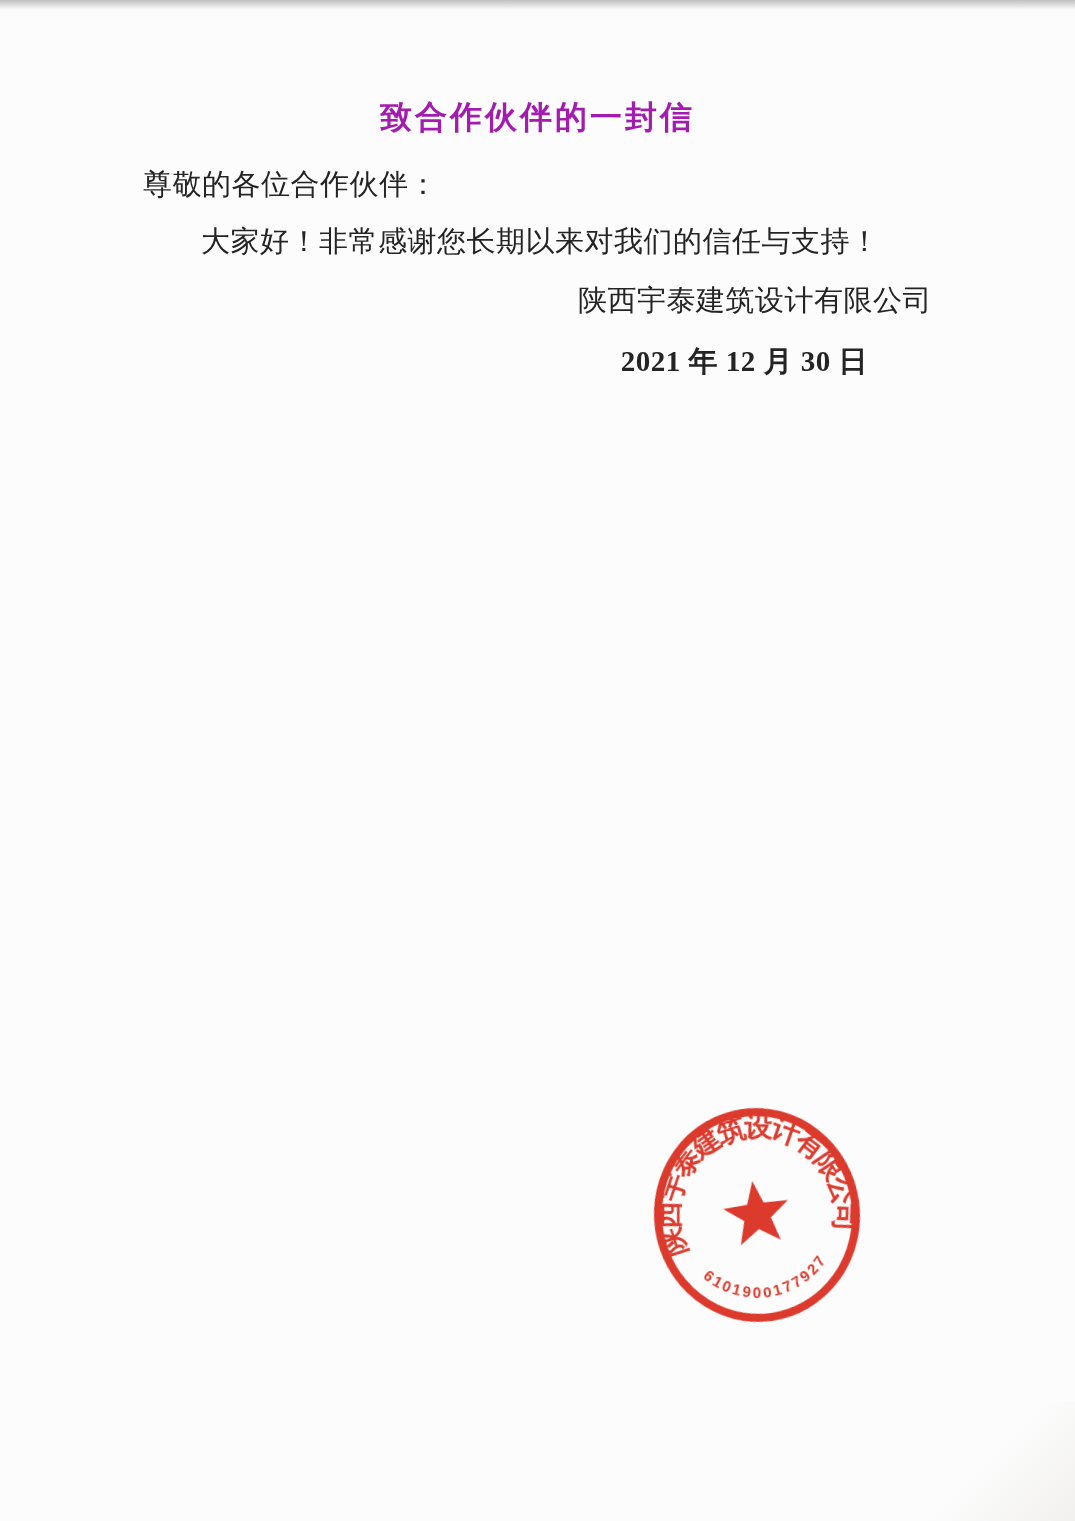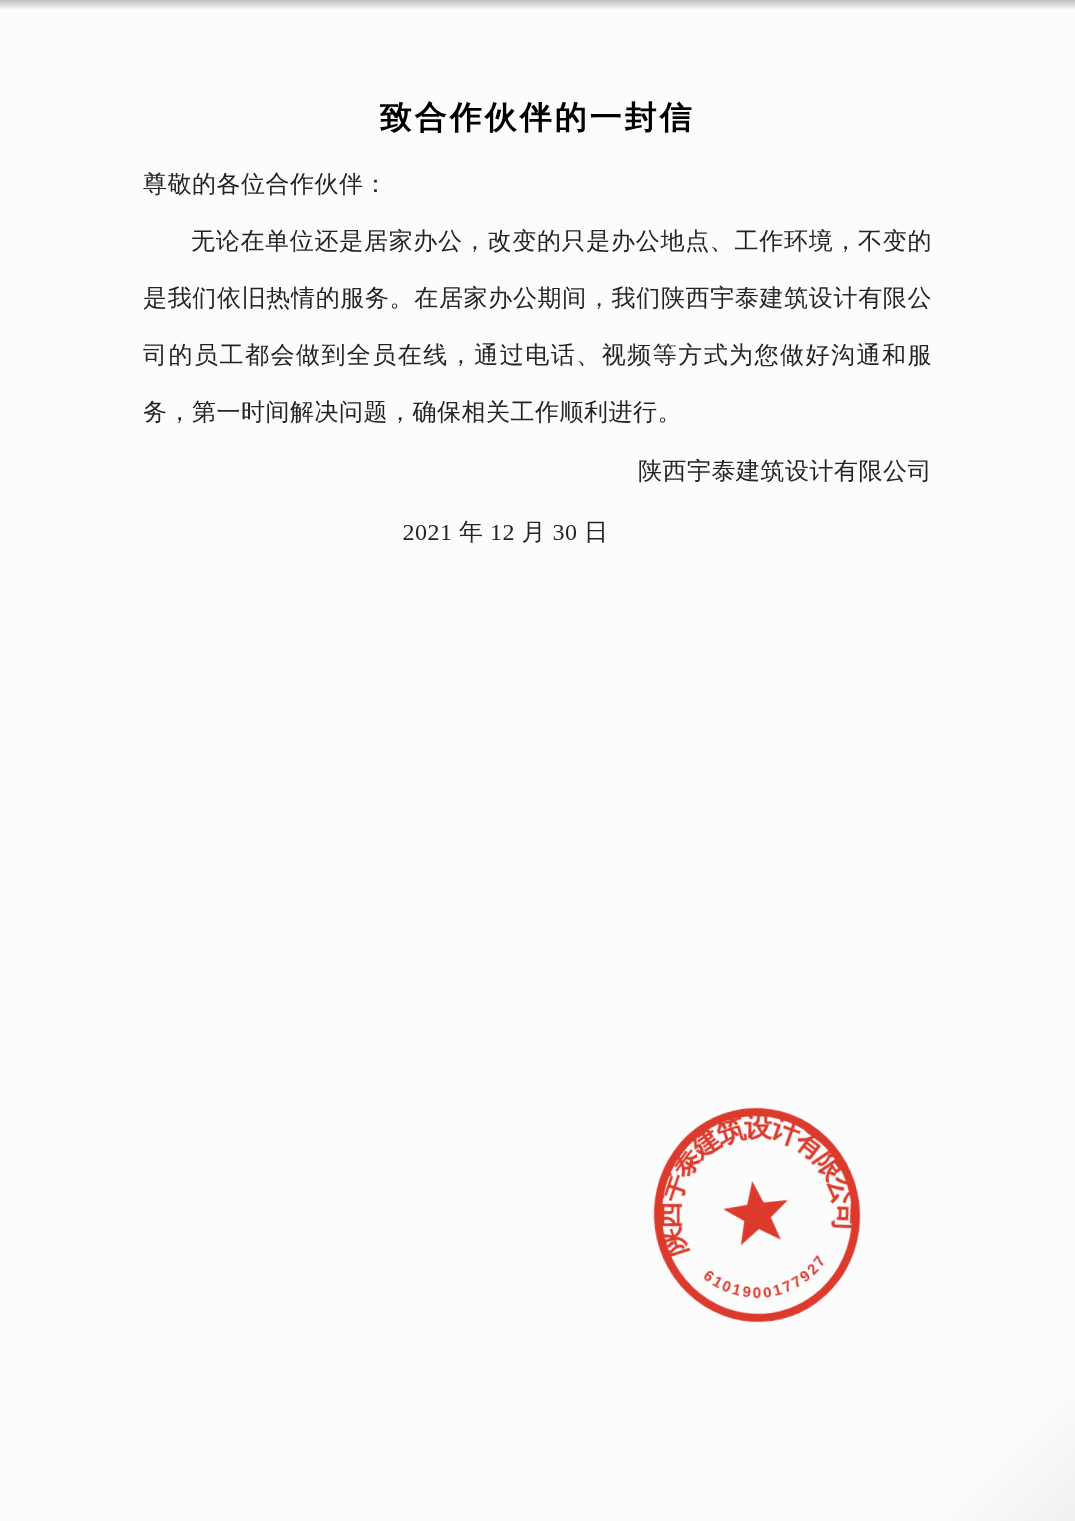--- a/index.html
+++ b/index.html
@@ -32,44 +32,45 @@
     left: 143px;
     right: 143px;
     top: 96px;
   }
   .doc-title {
     text-align: center;
     font-family: "Liberation Sans", "DejaVu Sans", sans-serif;
     font-weight: bold;
     font-size: 32px;
     letter-spacing: 3px;
-    color: #000000;
+    color: #a21caf;
     margin-bottom: 16px;
   }
   .salutation,
   .body-para,
   .signature,
   .doc-date {
-    font-size: 24px;
+    font-size: 29px;
     line-height: 57px;
     letter-spacing: 0.5px;
     color: #242424;
   }
   .body-para {
     text-align: justify;
     text-indent: 2em;
   }
   .signature {
     text-align: right;
     margin-top: 2px;
   }
   .doc-date {
-    text-align: center;
+    text-align: right;
     padding-right: 64px;
     margin-top: 4px;
+    font-weight: bold;
   }
   .company-seal {
     position: absolute;
     left: 651px;
     top: 1105px;
     width: 212px;
     height: 220px;
     transform: rotate(-8deg);
     mix-blend-mode: multiply;
     opacity: 0.93;
@@ -94,21 +95,21 @@
 <div class="page">
 
   <div class="photo-top-shadow"></div>
   <div class="photo-corner-shade"></div>
 
   <div class="letter">
     <div class="doc-title">致合作伙伴的一封信</div>
 
     <div class="salutation">尊敬的各位合作伙伴：</div>
 
-    <p class="body-para">无论在单位还是居家办公，改变的只是办公地点、工作环境，不变的是我们依旧热情的服务。在居家办公期间，我们陕西宇泰建筑设计有限公司的员工都会做到全员在线，通过电话、视频等方式为您做好沟通和服务，第一时间解决问题，确保相关工作顺利进行。</p>
+    <p class="body-para">大家好！非常感谢您长期以来对我们的信任与支持！</p>
 
     <div class="signature">陕西宇泰建筑设计有限公司</div>
     <div class="doc-date">2021 年 12 月 30 日</div>
   </div>
 
   <div class="company-seal">
     <svg viewBox="0 0 210 218" xmlns="http://www.w3.org/2000/svg">
       <defs>
         <path id="sealCompanyArc" d="M 34.3 142 A 78 78 0 1 1 175.7 142" fill="none"></path>
         <path id="sealNumberArc" d="M 40.4 159.5 A 82 82 0 0 0 169.6 159.5" fill="none"></path>

